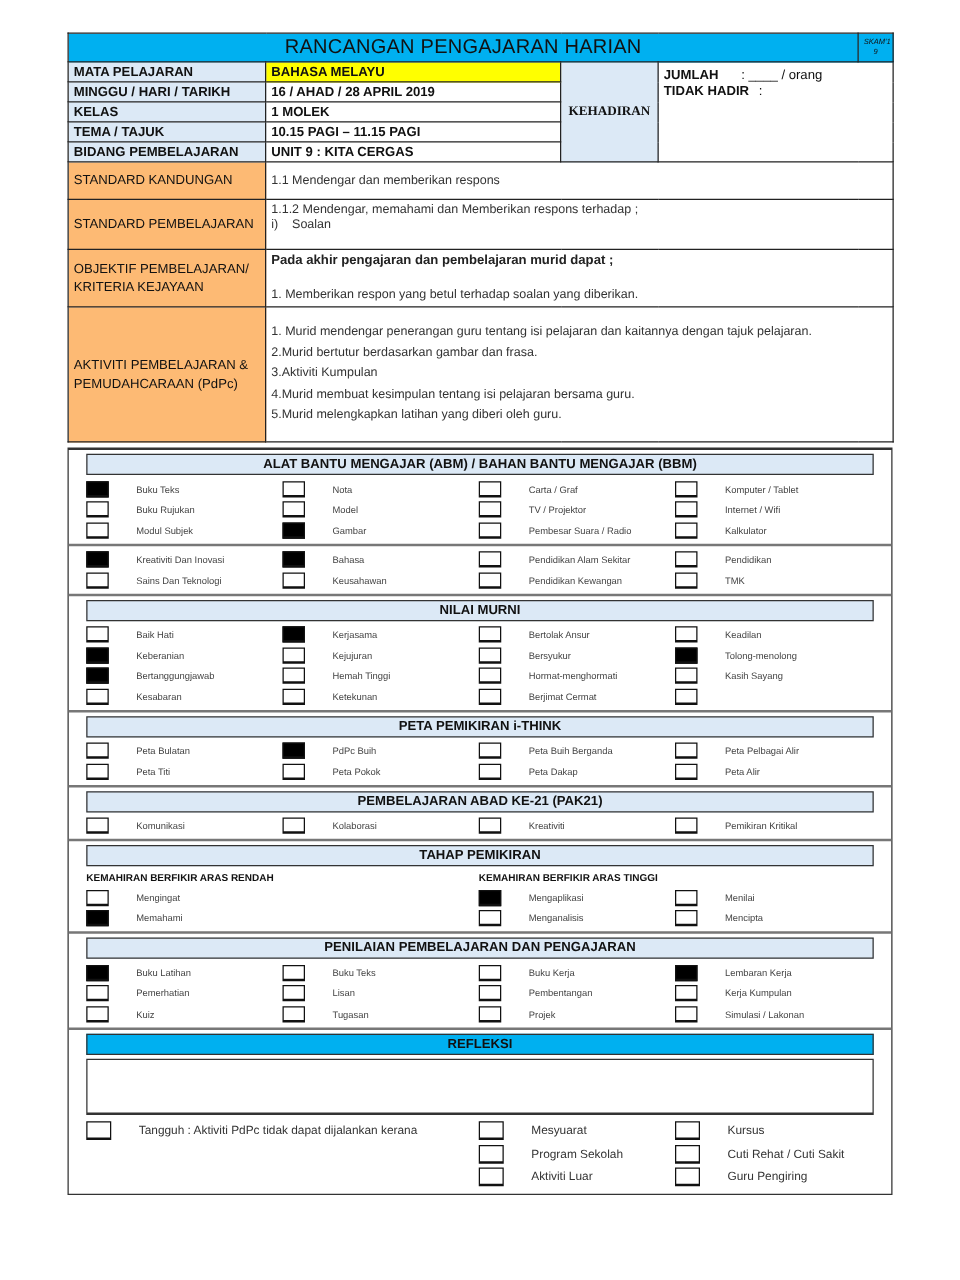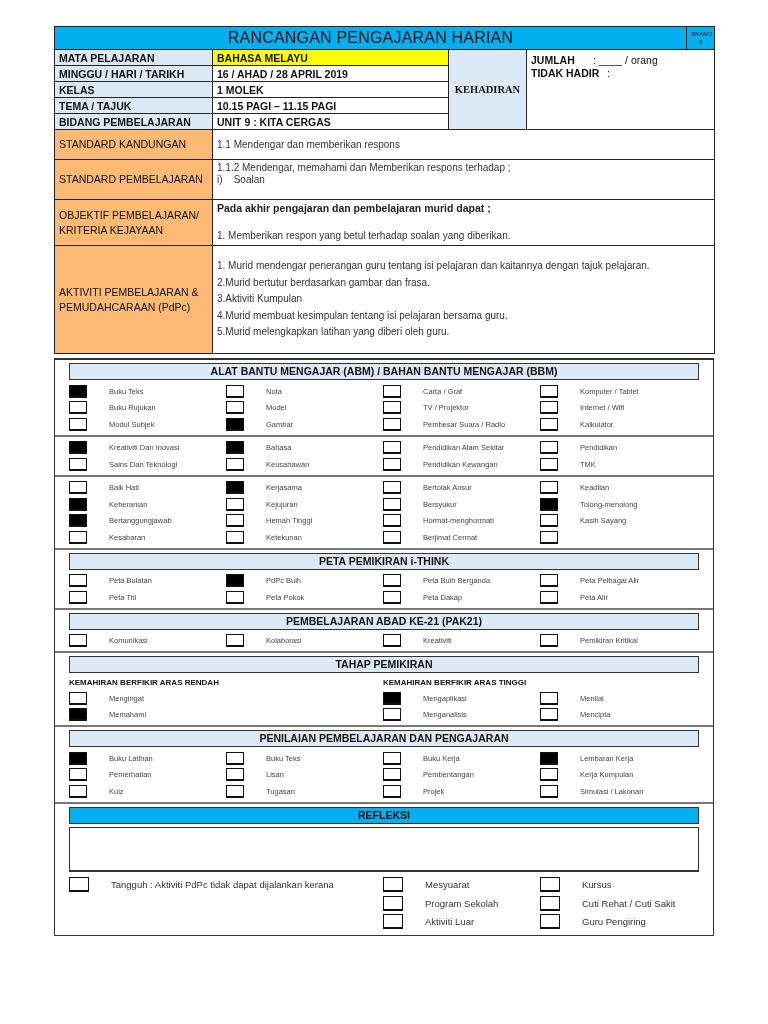--- a/index.html
+++ b/index.html
@@ -199,20 +199,21 @@
             <span class="box"></span>
             <span class="opt-label">Pendidikan Kewangan</span>
           </div>
           <div class="opt">
             <span class="box"></span>
             <span class="opt-label">TMK</span>
           </div>
         </div>
     </div>
     <div class="sec">
+      <div class="sec-head">NILAI MURNI</div>
       <div class="grid4">
           <div class="opt">
             <span class="box"></span>
             <span class="opt-label">Baik Hati</span>
           </div>
           <div class="opt">
             <span class="box on"></span>
             <span class="opt-label">Kerjasama</span>
           </div>
           <div class="opt">

